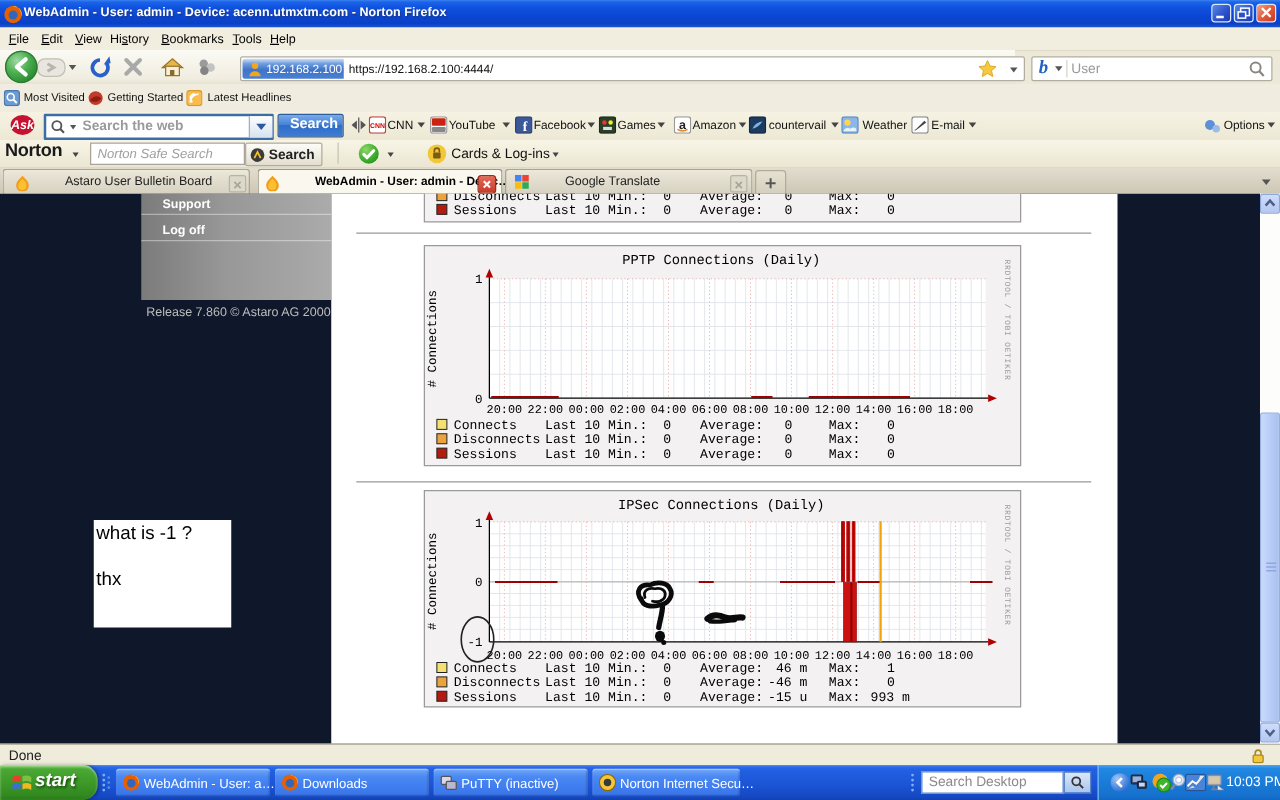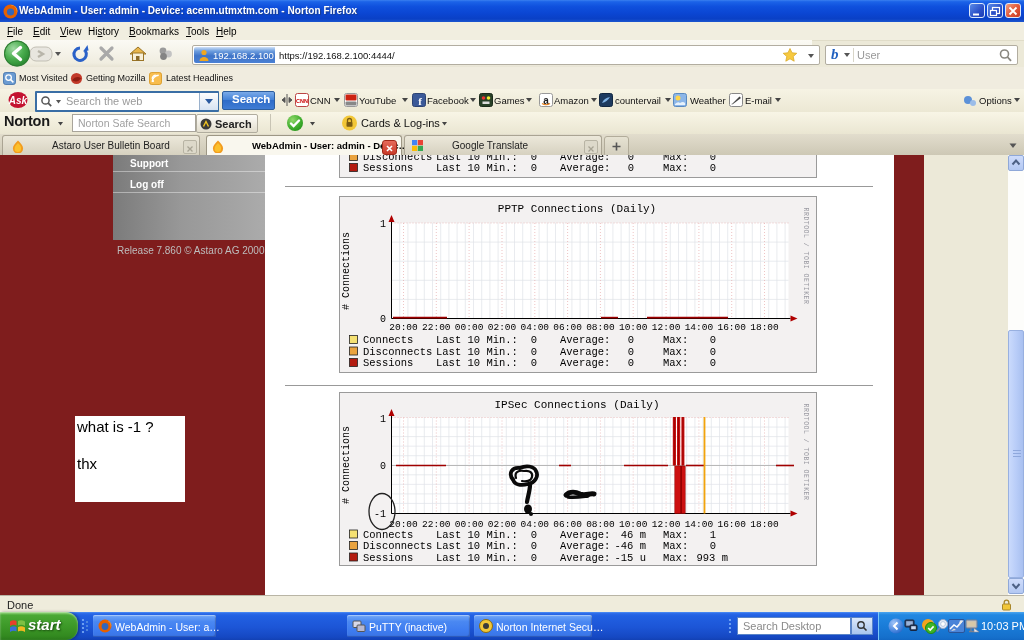--- a/index.html
+++ b/index.html
@@ -33,21 +33,21 @@
   #askbar{left:0;top:89px;width:1024px;height:23px;background:linear-gradient(180deg,#f6f3e4,#ece8d4);border-bottom:1px solid #d0cbb6;}
   .asktext{position:absolute;top:6px;font-size:9.5px;color:#111;}
   .caret{position:absolute;width:0;height:0;border-left:3px solid transparent;border-right:3px solid transparent;border-top:4px solid #444;}
   
   #nortonbar{left:0;top:112px;width:1024px;height:22px;background:linear-gradient(180deg,#f8f5e6,#eae6d2);border-bottom:1px solid #c8c3ae;}
   
   #tabbar{left:0;top:134px;width:1024px;height:21px;background:linear-gradient(180deg,#e2ddcd,#cdc8b5);}
   .tab{position:absolute;top:1px;height:20px;border:1px solid #aaa493;border-bottom:none;border-radius:3px 3px 0 0;box-sizing:border-box;}
   .tabtext{position:absolute;top:5.5px;font-size:10px;white-space:nowrap;overflow:hidden;margin-left:24px;}
   
-  #content{left:0;top:155px;width:924px;height:440px;background:#7f1d1d;overflow:hidden;}
+  #content{left:0;top:155px;width:1008px;height:440px;background:#0f172a;overflow:hidden;}
   #whitearea{position:absolute;left:265px;top:0;width:629px;height:440px;background:#fff;}
   #sidebar{position:absolute;left:113px;top:0;width:152px;height:85px;
     background:linear-gradient(90deg,#7b7b7b,#989898 45%,#a2a2a2 75%,#ababab);}
   .sbitem{position:absolute;left:17px;font-size:10px;font-weight:bold;color:#fff;}
   .sbsep{position:absolute;left:0;width:152px;height:1px;background:rgba(255,255,255,0.4);}
   #release{position:absolute;left:117px;top:90px;width:148px;font-size:10px;color:#bdbdbd;white-space:nowrap;overflow:hidden;}
   
   #statusbar{left:0;top:595px;width:1024px;height:17px;background:#efecdc;border-top:1px solid #b9b5a5;}
   
   #taskbar{left:0;top:612px;width:889px;height:28px;
@@ -165,36 +165,36 @@
     <svg class="abs" style="left:3px;top:5px" width="13" height="13" viewBox="0 0 14 14">
       <rect x="0.5" y="0.5" width="13" height="13" rx="2.5" fill="#6b9bd2" stroke="#4a77ad"></rect>
       <circle cx="6" cy="6" r="3" fill="none" stroke="#fff" stroke-width="1.4"></circle>
       <path d="M8.2 8.2 l3 3" stroke="#fff" stroke-width="1.6"></path>
     </svg>
     <span class="bktext" style="left:19px">Most Visited</span>
     <svg class="abs" style="left:70px;top:5px" width="13" height="13" viewBox="0 0 14 14">
       <circle cx="7" cy="7" r="6" fill="#c23a2a"></circle>
       <path d="M2 9 q5 -6 10 -2 q-4 5 -10 2z" fill="#8f1d12"></path>
     </svg>
-    <span class="bktext" style="left:86px">Getting Mozilla</span>
+    <span class="bktext" style="left:86px">Getting Started</span>
     <svg class="abs" style="left:149px;top:5px" width="13" height="13" viewBox="0 0 14 14">
       <rect x="0.5" y="0.5" width="13" height="13" rx="2.5" fill="#f8bd4e" stroke="#d99a28"></rect>
       <path d="M3.5 10.5 a7 7 0 0 1 7 -7" stroke="#fff" stroke-width="1.6" fill="none"></path>
       <circle cx="4.3" cy="9.8" r="1.2" fill="#fff"></circle>
       <path d="M3.5 7.2 a3.8 3.8 0 0 1 3.8 -3.8" stroke="#fff" stroke-width="1.6" fill="none"></path>
     </svg>
     <span class="bktext" style="left:166px">Latest Headlines</span>
   </div>
 
   <div class="abs" id="askbar">
     <svg class="abs" style="left:8px;top:2px" width="20" height="18" viewBox="0 0 20 18">
       <ellipse cx="10" cy="9" rx="9.5" ry="8" fill="#c41230"></ellipse>
       <text x="10" y="12.5" font-size="10" font-weight="bold" font-style="italic" fill="#fff" text-anchor="middle" font-family="Liberation Sans">Ask</text>
     </svg>
-    <div class="abs" style="left:35px;top:2px;width:180px;height:17px;background:#fff;border:2px solid #3a6ea5;border-radius:1px;">
+    <div class="abs" style="left:35px;top:2px;width:180px;height:17px;background:#fff;border:2px solid #3a6ea5;border-radius:1px;font-weight:bold;">
       <svg class="abs" style="left:3px;top:2px" width="13" height="13" viewBox="0 0 13 13">
         <circle cx="5.5" cy="5.5" r="3.6" fill="none" stroke="#555" stroke-width="1.5"></circle>
         <path d="M8.2 8.2 l3 3" stroke="#555" stroke-width="1.7"></path>
       </svg>
       <svg class="abs" style="left:18px;top:6px" width="8" height="6" viewBox="0 0 8 6">
           <path d="M1 1 l5 0 l-2.5 3.5 z" fill="#555"></path>
         </svg>
       <span class="abs" style="left:29px;top:2px;font-size:11px;color:#9a9a9a;">Search the web</span>
       <div class="abs" style="left:162px;top:0;width:18px;height:17px;background:linear-gradient(180deg,#fdfdfd,#d7e3f2);border-left:1px solid #9ab1cc;">
         <svg class="abs" style="left:4px;top:5px" width="10" height="8" viewBox="0 0 10 8">
@@ -268,21 +268,21 @@
     <span class="asktext" style="left:979px">Options</span>
     <div class="caret" style="left:1014px;top:9px"></div>
   </div>
 
   <div class="abs" id="nortonbar">
     <span class="abs" style="left:4px;top:1px;font-size:14.5px;font-weight:bold;color:#1a1a1a;letter-spacing:-0.3px;">Norton</span>
     <svg class="abs" style="left:57px;top:9px" width="8" height="6" viewBox="0 0 8 6">
         <path d="M1 1 l5 0 l-2.5 3.5 z" fill="#444"></path>
       </svg>
     <div class="abs" style="left:72px;top:2px;width:122px;height:16px;background:#fff;border:1px solid #a8a49a;">
-      <span class="abs" style="left:5px;top:2px;font-size:10.5px;color:#a0a0a0;">Norton Safe Search</span>
+      <span class="abs" style="left:5px;top:2px;font-size:10.5px;font-style:italic;color:#a0a0a0;">Norton Safe Search</span>
     </div>
     <div class="abs" style="left:196px;top:2px;width:60px;height:17px;border:1px solid #b0ac9e;border-radius:2px;background:linear-gradient(180deg,#fdfcf8,#e2ddcd);">
       <svg class="abs" style="left:3px;top:2.5px" width="12" height="12" viewBox="0 0 12 12">
         <circle cx="6" cy="6" r="5.5" fill="#3a3a3a"></circle>
           <path d="M3.5 8.5 L6 3.5 L8.5 8.5" stroke="#f2c421" stroke-width="1.4" fill="none"></path>
       </svg>
       <span class="abs" style="left:18px;top:2.5px;font-size:11px;font-weight:bold;color:#222;">Search</span>
     </div>
     <div class="abs" style="left:270px;top:2px;width:1px;height:17px;background:#c8c4b4;"></div>
     <svg class="abs" style="left:286px;top:2px" width="18" height="18" viewBox="0 0 18 18">
@@ -579,20 +579,28 @@
         <circle cx="6" cy="12" r="1.1" fill="#5a90e0"></circle>
     </svg>
     <div class="taskbtn" style="left:93px;width:123px;">
       <svg class="abs" style="left:5px;top:4px" width="14" height="14" viewBox="0 0 14 14">
         <circle cx="7" cy="7" r="6.5" fill="#e66000"></circle>
         <path d="M7 1 a6 6 0 0 1 5.5 8 a5 5 0 0 0 -4 -7.5 z" fill="#ffcc66"></path>
         <circle cx="7" cy="7.5" r="3.4" fill="#3366bb"></circle>
       </svg>
       <span class="taskbtntext">WebAdmin - User: a…</span>
       </div>
+    <div class="taskbtn" style="left:220px;width:123px;">
+      <svg class="abs" style="left:5px;top:4px" width="14" height="14" viewBox="0 0 14 14">
+        <circle cx="7" cy="7" r="6.5" fill="#e66000"></circle>
+        <path d="M7 1 a6 6 0 0 1 5.5 8 a5 5 0 0 0 -4 -7.5 z" fill="#ffcc66"></path>
+        <circle cx="7" cy="7.5" r="3.4" fill="#3366bb"></circle>
+      </svg>
+      <span class="taskbtntext">Downloads</span>
+      </div>
     <div class="taskbtn" style="left:347px;width:123px;">
       <svg class="abs" style="left:5px;top:4px" width="14" height="14" viewBox="0 0 14 14">
         <rect x="1" y="2" width="8" height="6.5" rx="1" fill="#d8d8e8" stroke="#555"></rect>
         <rect x="5" y="6" width="8" height="6.5" rx="1" fill="#b8b8d0" stroke="#555"></rect>
       </svg>
       <span class="taskbtntext">PuTTY (inactive)</span>
       </div>
     <div class="taskbtn" style="left:474px;width:118px;">
       <svg class="abs" style="left:5px;top:4px" width="14" height="14" viewBox="0 0 14 14">
         <circle cx="7" cy="7" r="6.5" fill="#f2c738" stroke="#8a6a10"></circle>

